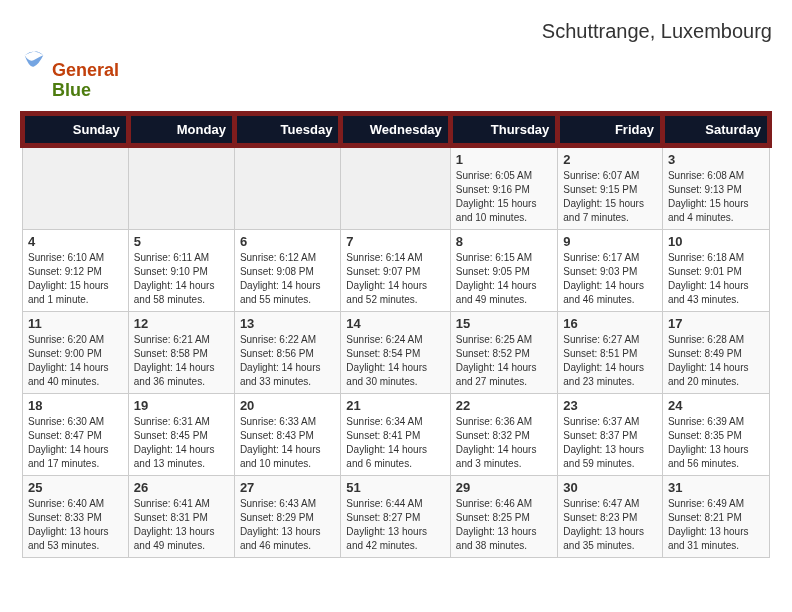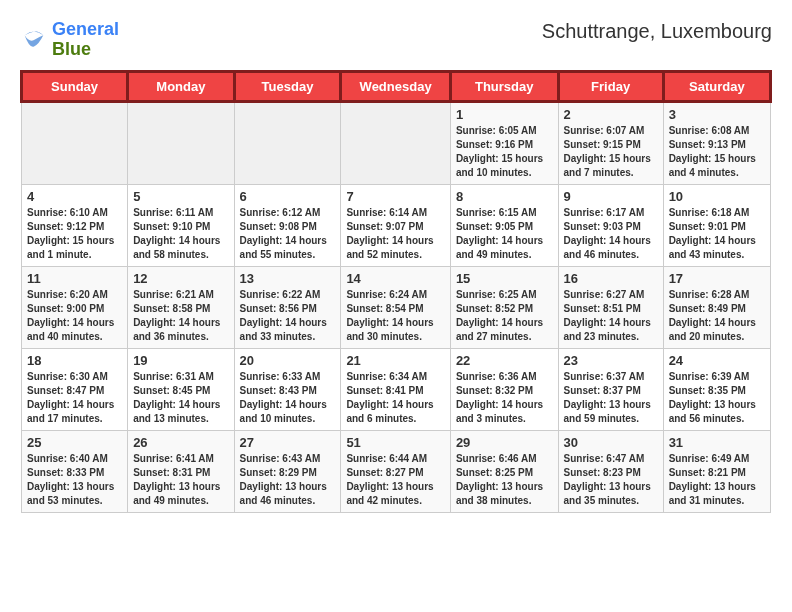--- a/index.html
+++ b/index.html
@@ -21,21 +21,22 @@
       align-items: center;
     }
     .logo-text {
       display: flex;
       flex-direction: column;
       line-height: 1.1;
     }
     .logo-general {
       font-size: 18px;
       font-weight: bold;
-      color: #3b82f6;
+      color: #c2410c;
+      margin-top: 41px;
     }
     .logo-blue {
       font-size: 18px;
       font-weight: bold;
       color: #4d7c0f;
     }
     .logo-icon {
       width: 28px;
       height: 28px;
       margin-right: 4px;
@@ -52,27 +53,27 @@
     .subtitle {
       font-size: 20px;
       color: #333;
     }
     table {
       width: 100%;
       border-collapse: collapse;
       font-size: 11px;
     }
     thead tr th {
-      background-color: #ef4444;
+      background-color: #0f172a;
       color: #fff;
-      text-align: center;
+      text-align: right;
       padding: 6px 6px;
       font-size: 13px;
       font-weight: bold;
-      border: 3px solid #7f1d1d;
+      border: 5px solid #7f1d1d;
     }
     tbody tr td {
       border: 1px solid #ccc;
       vertical-align: top;
       padding: 4px 5px;
       min-height: 80px;
       height: 80px;
       width: 113px;
     }
     tbody tr:nth-child(odd) td {
@@ -85,21 +86,20 @@
       font-size: 13px;
       font-weight: bold;
       color: #333;
       display: block;
       margin-bottom: 2px;
     }
     .day-info {
       font-size: 10px;
       color: #333;
       line-height: 1.4;
-      font-weight: bold;
     }
     .empty-cell {
       background-color: #f0f0f0 !important;
     }
   </style>
 </head>
 <body>
 
 <div class="header">
   <div class="logo">

